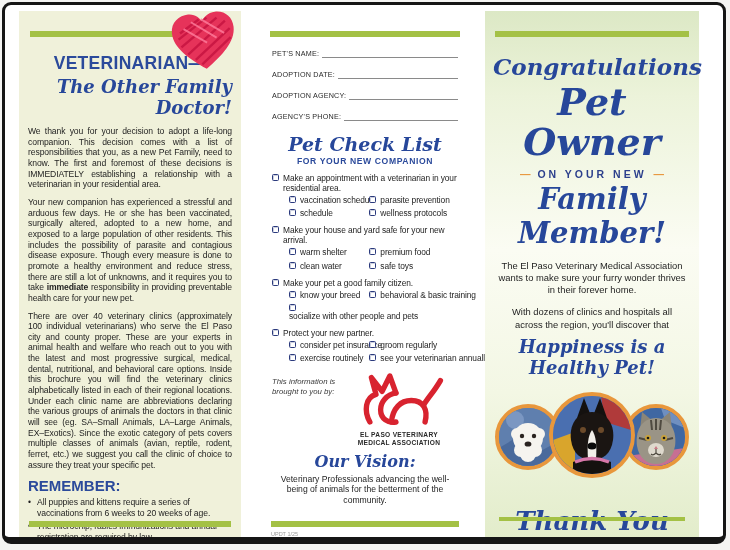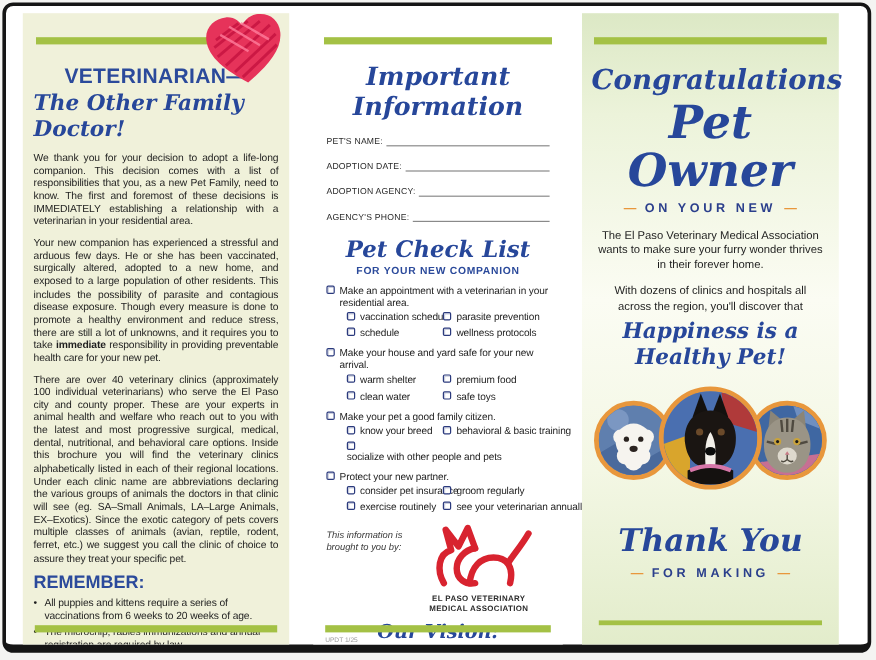--- a/index.html
+++ b/index.html
@@ -15,21 +15,21 @@
   .panel-right { left:480px; width:214px; padding:0 8px;
     background:linear-gradient(180deg,#dce8c5 0%,#ecf3da 16%,#fbfcf3 45%,#f3f7e4 72%,#e2ecca 100%); }
 
   .greenbar { height:6px; background:#a4c145; margin:20px 2px 0 2px; }
   .greenbar.bottom { position:absolute; left:10px; right:10px; bottom:14px; margin:0; }
 
   
   .heart { position:absolute; top:-2px; right:0; width:74px; height:66px; z-index:3; }
   .lp-title { margin-top:16px; text-align:center; color:#2b4a9b; font-size:17.5px; font-weight:bold; letter-spacing:.3px; }
   .script { font-family:"DejaVu Serif", serif; font-style:italic; font-weight:bold; color:#27479a; }
-  .lp-sub { text-align:left; font-size:18px; margin-top:2px; }
+  .lp-sub { text-align:right; font-size:18px; margin-top:2px; }
   .lp-body { font-size:8.6px; line-height:1.24; color:#1e1e1e; text-align:justify; letter-spacing:-.1px; margin-top:8px; }
   .lp-body + .lp-body { margin-top:7px; }
   .remember { color:#2b4a9b; font-weight:bold; font-size:15px; margin-top:7px; }
   .bullets { margin-top:3px; }
   .bullet { display:flex; font-size:8.6px; line-height:1.22; color:#1e1e1e; letter-spacing:-.1px; margin-top:3px; }
   .bullet .dot { width:9px; flex:0 0 9px; }
 
   
   .mp-title { text-align:center; font-size:21px; margin-top:14px; }
   .form-row { display:flex; align-items:center; margin:12px 4px 0 4px; }
@@ -103,21 +103,20 @@
         <span class="dot">•</span>
         <span><span>Most important—</span><br></span>
       </div>
     </div>
 
     <div class="greenbar bottom"></div>
   </div>
 
   <div class="panel panel-mid">
     <div class="greenbar"></div>
-    <div class="mp-title script">Important Information</div>
 
     <div class="form-row">
       <span class="flabel">PET'S NAME:</span>
       <span class="fline"></span>
     </div>
     <div class="form-row">
       <span class="flabel">ADOPTION DATE:</span>
       <span class="fline"></span>
     </div>
     <div class="form-row">
@@ -252,20 +251,21 @@
 
   <div class="panel panel-right">
     <div class="greenbar"></div>
     <div class="rp-congrats script">Congratulations</div>
     <div class="rp-petowner script">Pet Owner</div>
     <div class="deco-row">
       <span class="dash">—</span>
       <span>ON YOUR NEW</span>
       <span class="dash">—</span>
     </div>
+    <div class="rp-family script">Family Member!</div>
     <p class="rp-para">The El Paso Veterinary Medical Association wants to make sure your furry wonder thrives in their forever home.</p>
     <p class="rp-para">With dozens of clinics and hospitals all across the region, you'll discover that</p>
     <div class="rp-tagline script">Happiness is a Healthy Pet!</div>
 
     <div class="photos">
       <div class="photo p1">
         <svg width="58" height="58" viewBox="0 0 58 58">
           <rect width="58" height="58" fill="#5f7fae"></rect>
           <path d="M0 40 L20 28 L40 44 L58 34 L58 58 L0 58 Z" fill="#4a6a9c"></path>
           <circle cx="16" cy="12" r="9" fill="#7b97c2"></circle>

